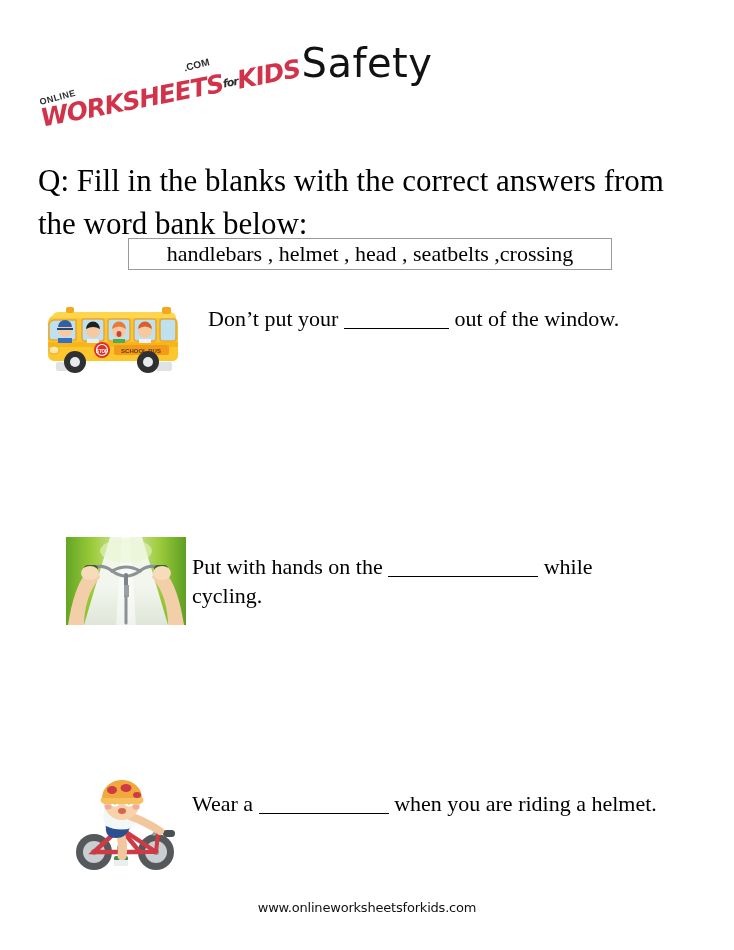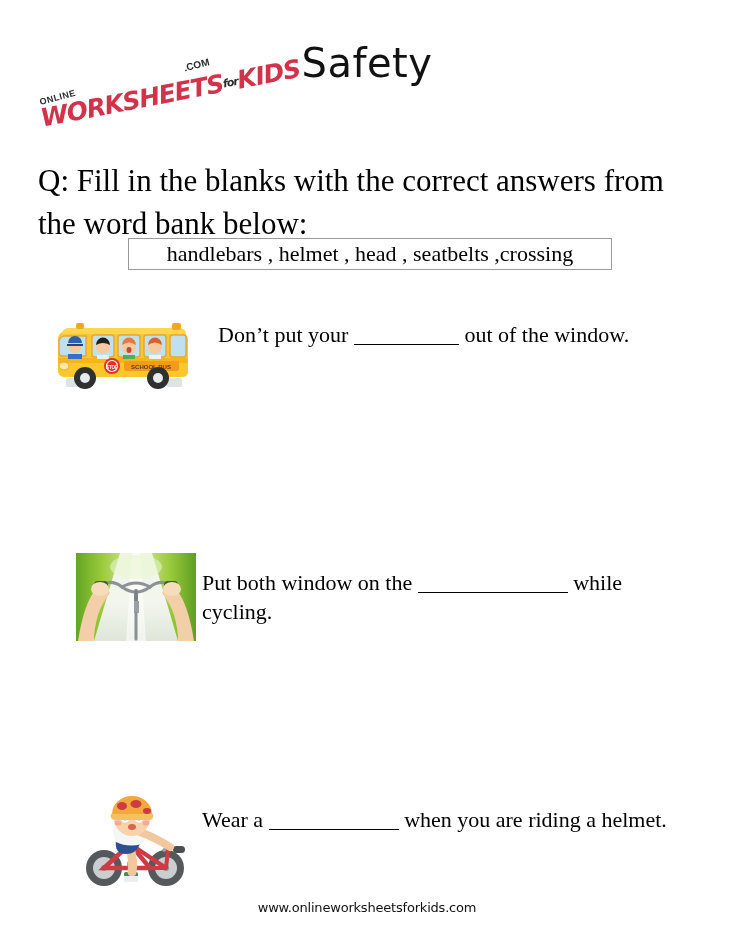--- a/index.html
+++ b/index.html
@@ -116,23 +116,22 @@
   }
   .wordbank-text {
     font-size: 22px;
     white-space: nowrap;
   }
 
   
   .rows {
     position: absolute;
     left: 0;
-    top: 300px;
+    top: 284px;
     width: 655px;
-    margin-left: 10px;
   }
   .qrow {
     position: relative;
     width: 100%;
   }
   .qrow-figure {
     position: absolute;
     display: block;
   }
   .qrow-text {
@@ -297,21 +296,21 @@
         <rect x="18" y="28" width="14" height="9" rx="4" fill="#3f5b37"></rect>
         <rect x="88" y="28" width="14" height="9" rx="4" fill="#3f5b37"></rect>
 
         <path d="M2 88 q6 -38 18 -52 q10 -6 14 4 q-8 10 -12 22 q-4 14 -4 26 z" fill="#f2cfa8"></path>
         <path d="M118 88 q-6 -38 -18 -52 q-10 -6 -14 4 q8 10 12 22 q4 14 4 26 z" fill="#f2cfa8"></path>
         <ellipse cx="24" cy="36" rx="9" ry="7" fill="#f7dcbb"></ellipse>
         <ellipse cx="96" cy="36" rx="9" ry="7" fill="#f7dcbb"></ellipse>
       </svg>
     </div>
     <div class="qrow-text">
-      <span>Put both window on the</span>
+      <span>Put with hands on the</span>
       <span class="blank" style="width:150px"></span>
       <span>while cycling.</span>
     </div>
   </div>
 
   <div class="qrow row3">
     <div class="qrow-figure">
       <svg viewBox="0 0 110 98" width="110" height="98">
 
         <circle cx="24" cy="76" r="18" fill="#55595c"></circle>

